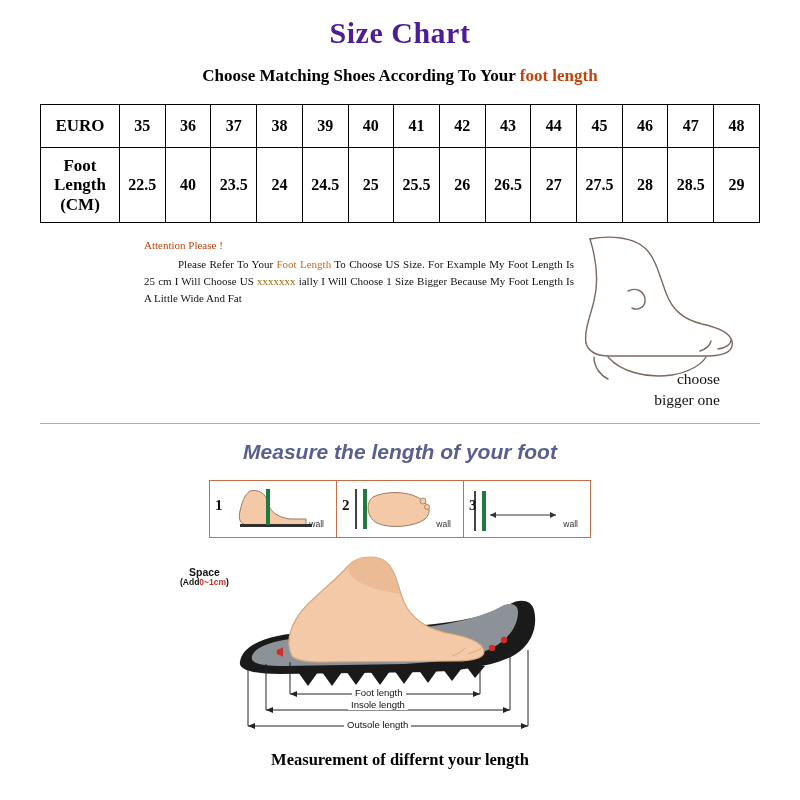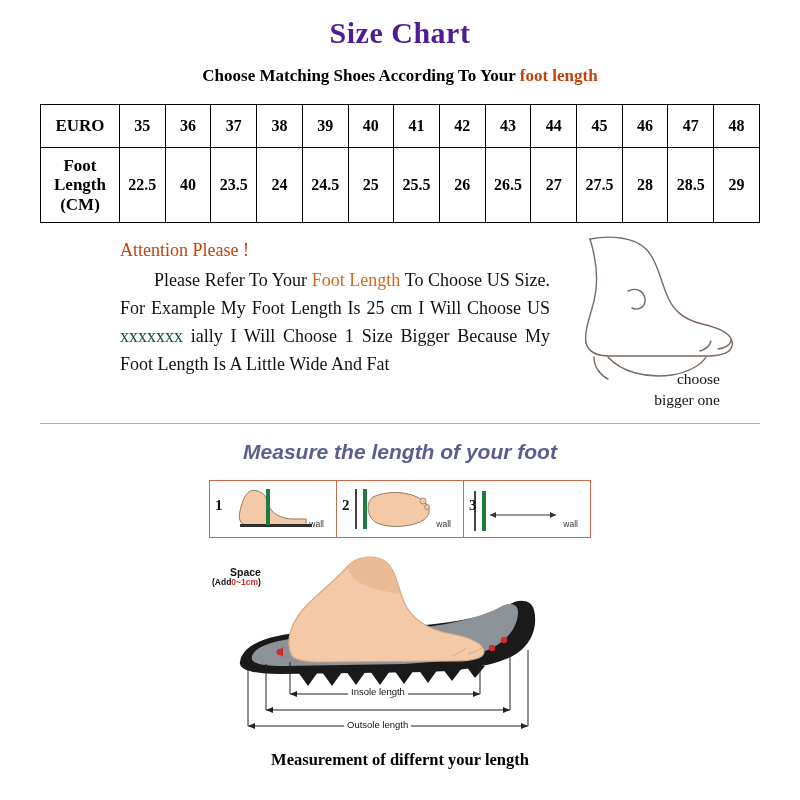--- a/index.html
+++ b/index.html
@@ -75,39 +75,39 @@
   }
 
   
   .attention {
     position: relative;
     margin: 14px 40px 0 40px;
     min-height: 180px;
   }
   .attention-text {
     width: 430px;
-    margin-left: 80px;
-    font-size: 18px;
+    margin-left: 104px;
+    font-size: 11px;
     line-height: 1.55;
     color: #111;
   }
   .attention-head {
     color: #c1440e;
     margin-bottom: 2px;
   }
   .attention-body {
     text-align: justify;
     text-justify: inter-word;
   }
   .attention-body .ind {
     display: inline-block;
     width: 34px;
   }
   .hl-orange { color: #d2691e; }
-  .hl-red { color: #14532d; }
+  .hl-red { color: #a16207; }
 
   .foot-sketch {
     position: absolute;
     right: 10px;
     top: -6px;
     width: 200px;
     height: 170px;
   }
   .choose-bigger {
     position: absolute;
@@ -182,22 +182,21 @@
 
   .space-label {
     position: absolute;
     left: 0px;
     top: 22px;
     font-family: "Liberation Sans", sans-serif;
     font-size: 10.5px;
     font-weight: bold;
     color: #111;
     line-height: 1.15;
-    text-align: right;
-    margin-left: 32px;
+    text-align: center;
   }
   .space-label .small {
     font-size: 8.5px;
   }
   .space-label .red { color: #d22b2b; }
 
   .meas-label {
     position: absolute;
     font-family: "Liberation Sans", sans-serif;
     font-size: 9.5px;
@@ -408,19 +407,19 @@
         <path d="M348 182 l-7 -3 v6 z"></path>
       </g>
     </svg>
 
     <div class="space-label">
       <div>Space</div>
       <div class="small"><span>(Add</span><span class="red">0~1cm</span><span>)</span></div>
     </div>
 
     <div class="meas-label" style="left:172px; top:143px;">Foot length</div>
-    <div class="meas-label" style="left:168px; top:142px;">Insole length</div>
+    <div class="meas-label" style="left:168px; top:155px;">Insole length</div>
     <div class="meas-label" style="left:164px; top:175px;">Outsole length</div>
   </div>
 
   <div class="caption">Measurement of differnt your length</div>
 
 </div>
 
 </body></html>

